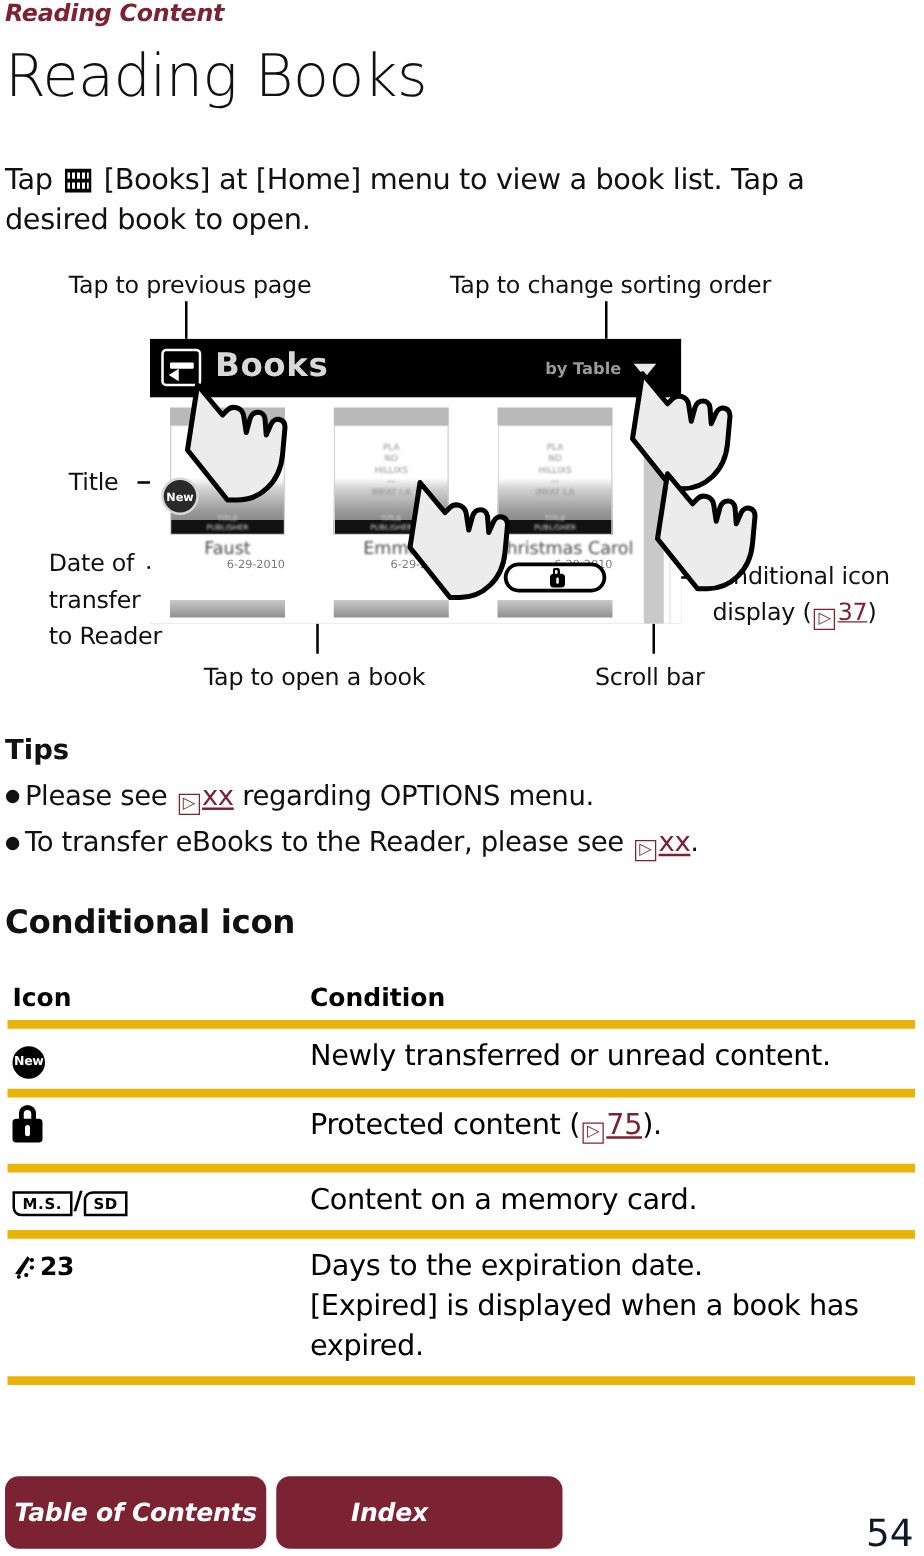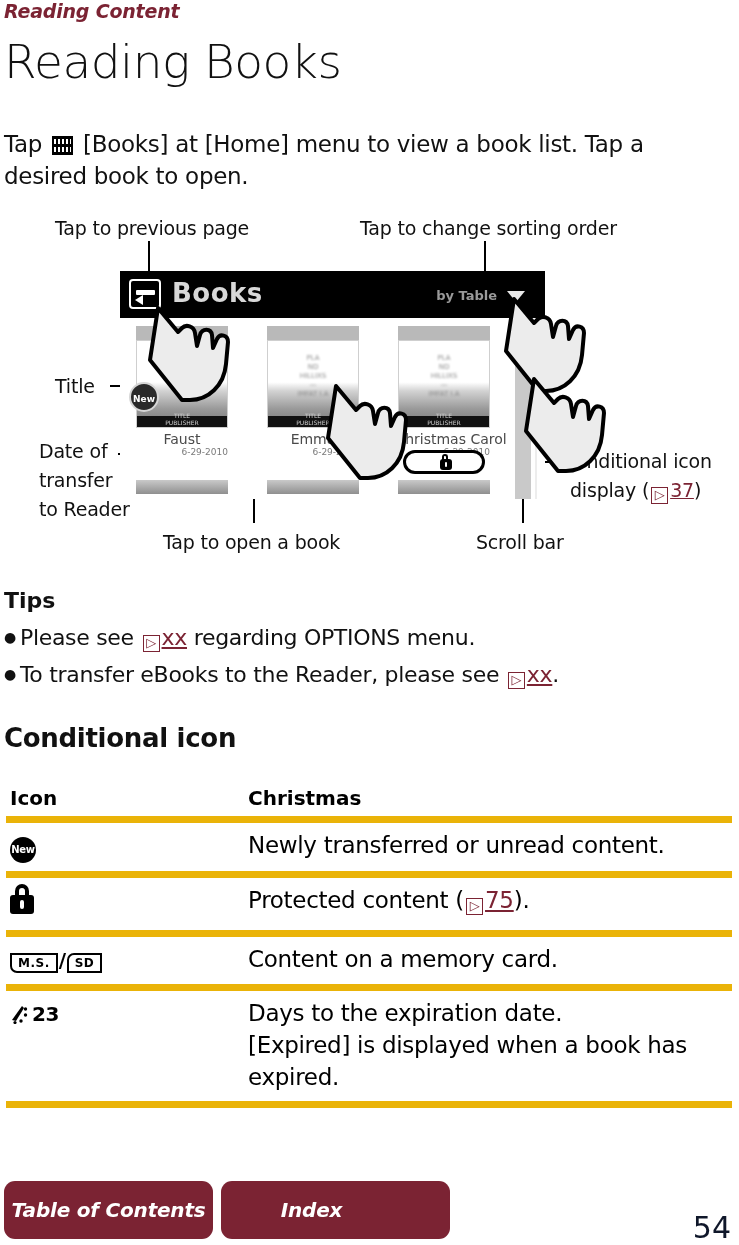--- a/index.html
+++ b/index.html
@@ -403,21 +403,21 @@
     <span class="bullet">●</span><span>To transfer eBooks to the Reader, please see</span>
     <span class="ref-icon">▷</span><span class="ref-page">xx</span><span>.</span>
   </div>
 
   <div class="sec-h">Conditional icon</div>
 
   <table class="cond">
     <thead>
       <tr>
         <th class="col-icon">Icon</th>
-        <th>Christmas</th>
+        <th>Condition</th>
       </tr>
     </thead>
     <tbody>
       <tr>
         <td class="col-icon">
           <span class="ic-new">New</span>
         </td>
         <td>Newly transferred or unread content.</td>
       </tr>
 

